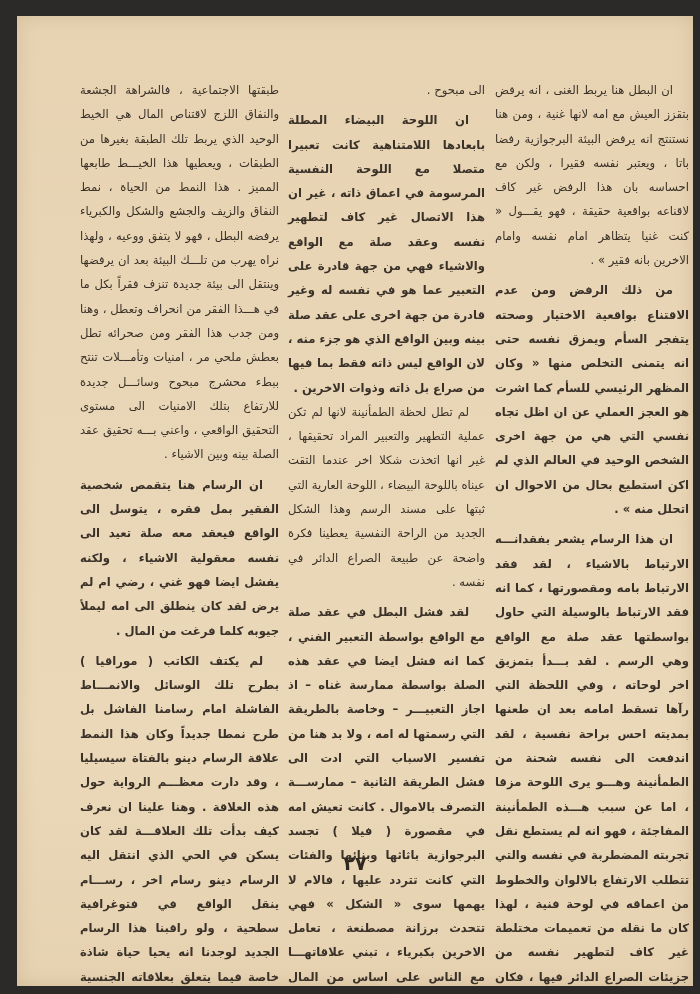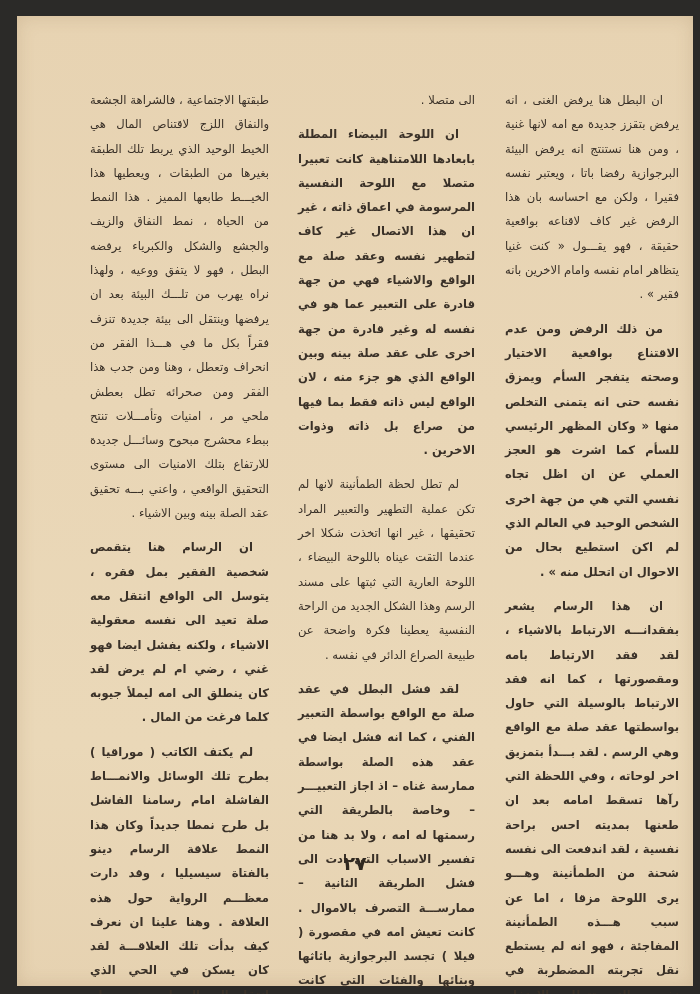--- a/index.html
+++ b/index.html
@@ -15,51 +15,51 @@
     box-shadow: inset 0 0 18px rgba(120,90,50,0.18);
   }
   .col {
     position:absolute; top:62px;
     direction:rtl; text-align:justify; text-align-last:right;
     color:#3a3128;
     font-family:"DejaVu Sans", sans-serif;
     font-size:11.6px;
     line-height:24.3px;
   }
-  .col p { margin:10px; }
+  .col p { margin:0; }
   .col p.para { text-indent:16px; }
   .col p.gap { margin-top:6px;font-weight:bold; }
   .col-right  { left:478px; width:194px; }
   .col-middle { left:271px; width:197px; }
   .col-left   { left:63px;  width:199px; }
   .page-number {
     position:absolute; left:0; width:676px; top:836px;
     text-align:center; font-size:19px; font-weight:bold; color:#2f2820;
     font-family:"DejaVu Sans", sans-serif;
     letter-spacing:1px;
   }
 </style>
 </head>
 <body>
 
 <div class="page">
 
   <div class="col col-right">
-    <p class="para">ان البطل هنا يرفض الغنى ، انه يرفض بتقزز جديدة مع امه لانها غنية ، ومن هنا نستنتج انه يرفض البيئة البرجوازية رفضا باتا ، ويعتبر نفسه فقيرا ، ولكن مع احساسه بان هذا الرفض غير كاف لاقناعه بواقعية حقيقة ، فهو يقـــول « كنت غنيا يتظاهر امام نفسه وامام الاخرين بانه فقير » .</p>
+    <p class="para">ان البطل هنا يربط الغنى ، انه يرفض بتقزز العيش مع امه لانها غنية ، ومن هنا نستنتج انه يرفض البيئة البرجوازية رفضا باتا ، ويعتبر نفسه فقيرا ، ولكن مع احساسه بان هذا الرفض غير كاف لاقناعه بواقعية حقيقة ، فهو يقـــول « كنت غنيا يتظاهر امام نفسه وامام الاخرين بانه فقير » .</p>
     <p class="para gap">من ذلك الرفض ومن عدم الاقتناع بواقعية الاختيار وصحته يتفجر السأم ويمزق نفسه حتى انه يتمنى التخلص منها « وكان المظهر الرئيسي للسأم كما اشرت هو العجز العملي عن ان اظل تجاه نفسي التي هي من جهة اخرى الشخص الوحيد في العالم الذي لم اكن استطيع بحال من الاحوال ان اتحلل منه » .</p>
     <p class="para gap">ان هذا الرسام يشعر بفقدانـــه الارتباط بالاشياء ، لقد فقد الارتباط بامه ومقصورتها ، كما انه فقد الارتباط بالوسيلة التي حاول بواسطتها عقد صلة مع الواقع وهي الرسم . لقد بـــدأ بتمزيق اخر لوحاته ، وفي اللحظة التي رآها تسقط امامه بعد ان طعنها بمديته احس براحة نفسية ، لقد اندفعت الى نفسه شحنة من الطمأنينة وهـــو يرى اللوحة مزقا ، اما عن سبب هـــذه الطمأنينة المفاجئة ، فهو انه لم يستطع نقل تجربته المضطربة في نفسه والتي تتطلب الارتفاع بالالوان والخطوط من اعماقه في لوحة فنية ، لهذا كان ما نقله من تعميمات مختلطة غير كاف لتطهير نفسه من جزيئات الصراع الدائر فيها ، فكان تمزيق اللوحة سببـــا في اثارة الانتباه والصمت من جانب ذلك الصراع هذا الانتباه الصامت بل هذا التوقف المؤقت هو الذي دفع شحنة الطمأنينة</p>
   </div>
 
   <div class="col col-middle">
-    <p>الى متصلا .</p>
+    <p>الى مبحوح .</p>
     <p class="para gap">ان اللوحة البيضاء المطلة بابعادها اللامتناهية كانت تعبيرا متصلا مع اللوحة النفسية المرسومة في اعماق ذاته ، غير ان هذا الاتصال غير كاف لتطهير نفسه وعقد صلة مع الواقع والاشياء فهي من جهة قادرة على التعبير عما هو في نفسه له وغير قادرة من جهة اخرى على عقد صلة بينه وبين الواقع الذي هو جزء منه ، لان الواقع ليس ذاته فقط بما فيها من صراع بل ذاته وذوات الاخرين .</p>
     <p class="para">لم تطل لحظة الطمأنينة لانها لم تكن عملية التطهير والتعبير المراد تحقيقها ، غير انها اتخذت شكلا اخر عندما التقت عيناه باللوحة البيضاء ، اللوحة العارية التي ثبتها على مسند الرسم وهذا الشكل الجديد من الراحة النفسية يعطينا فكرة واضحة عن طبيعة الصراع الدائر في نفسه .</p>
     <p class="para gap">لقد فشل البطل في عقد صلة مع الواقع بواسطة التعبير الفني ، كما انه فشل ايضا في عقد هذه الصلة بواسطة ممارسة غناه – اذ اجاز التعبيـــر – وخاصة بالطريقة التي رسمتها له امه ، ولا بد هنا من تفسير الاسباب التي ادت الى فشل الطريقة الثانية – ممارســـة التصرف بالاموال . كانت تعيش امه في مقصورة ( فيلا ) تجسد البرجوازية باثاثها وبنائها والفئات التي كانت تتردد عليها ، فالام لا يهمها سوى « الشكل » فهي تتحدث برزانة مصطنعة ، تعامل الاخرين بكبرياء ، تبني علاقاتهـــا مع الناس على اساس من المال والمال فقط ، أما الابن فهو يمقت هذا التصرف ، يحقد ويحتقر هذا النوع من العلاقات ، لقد كانت امه تمثل صورة صارخة عـــن</p>
   </div>
 
   <div class="col col-left">
     <p>طبقتها الاجتماعية ، فالشراهة الجشعة والنفاق اللزج لاقتناص المال هي الخيط الوحيد الذي يربط تلك الطبقة بغيرها من الطبقات ، ويعطيها هذا الخيـــط طابعها المميز . هذا النمط من الحياة ، نمط النفاق والزيف والجشع والشكل والكبرياء يرفضه البطل ، فهو لا يتفق ووعيه ، ولهذا نراه يهرب من تلـــك البيئة بعد ان يرفضها وينتقل الى بيئة جديدة تنزف فقراً بكل ما في هـــذا الفقر من انحراف وتعطل ، وهنا ومن جدب هذا الفقر ومن صحرائه تطل بعطش ملحي مر ، امنيات وتأمـــلات تنتح ببطء محشرج مبحوح وسائـــل جديدة للارتفاع بتلك الامنيات الى مستوى التحقيق الواقعي ، واعني بـــه تحقيق عقد الصلة بينه وبين الاشياء .</p>
-    <p class="para gap">ان الرسام هنا يتقمص شخصية الفقير بمل فقره ، يتوسل الى الواقع انتقل معه صلة تعيد الى نفسه معقولية الاشياء ، ولكنه يفشل ايضا فهو غني ، رضي ام لم يرض لقد كان ينطلق الى امه ليملأ جيوبه كلما فرغت من المال .</p>
+    <p class="para gap">ان الرسام هنا يتقمص شخصية الفقير بمل فقره ، يتوسل الى الواقع فيعقد معه صلة تعيد الى نفسه معقولية الاشياء ، ولكنه يفشل ايضا فهو غني ، رضي ام لم يرض لقد كان ينطلق الى امه ليملأ جيوبه كلما فرغت من المال .</p>
     <p class="para gap">لم يكتف الكاتب ( موراقيا ) بطرح تلك الوسائل والانمـــاط الفاشلة امام رسامنا الفاشل بل طرح نمطا جديداً وكان هذا النمط علاقة الرسام دينو بالفتاة سيسيليا ، وقد دارت معظـــم الرواية حول هذه العلاقة . وهنا علينا ان نعرف كيف بدأت تلك العلاقـــة لقد كان يسكن في الحي الذي انتقل اليه الرسام دينو رسام اخر ، رســـام ينقل الواقع في فتوغرافية سطحية ، ولو راقبنا هذا الرسام الجديد لوجدنا انه يحيا حياة شاذة خاصة فيما يتعلق بعلاقاته الجنسية مع الفتيات اللواتي كن</p>
   </div>
 
   <div class="page-number">٢٧</div>
 </div>
 
 </body></html>

